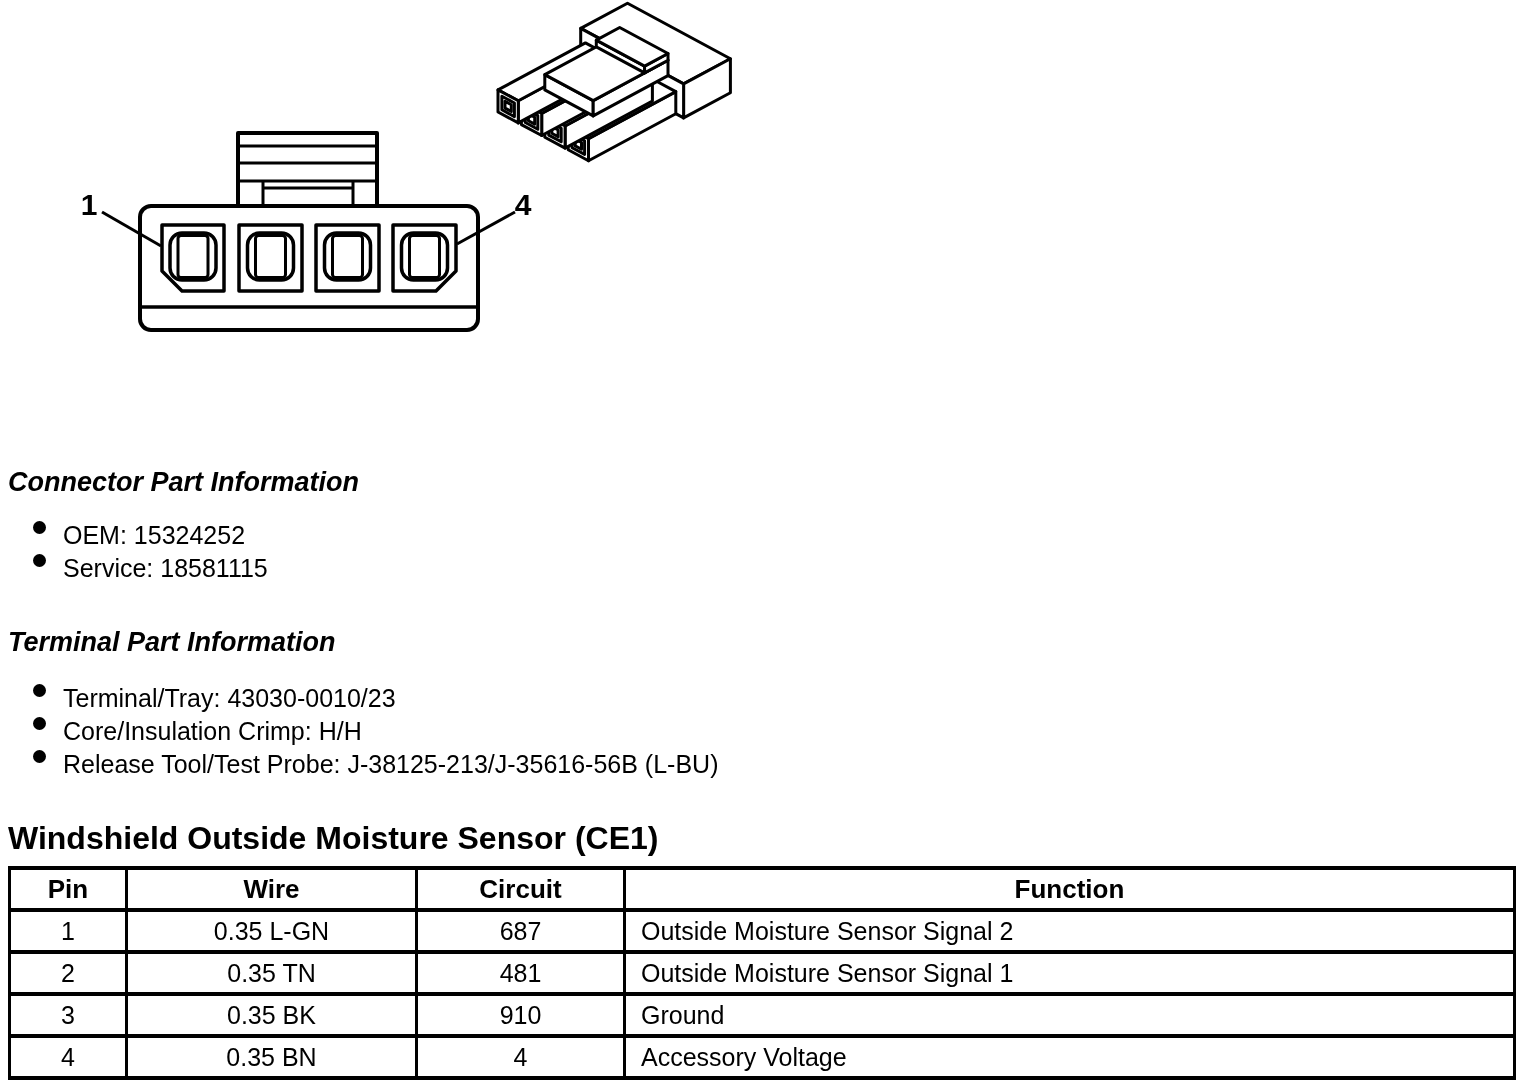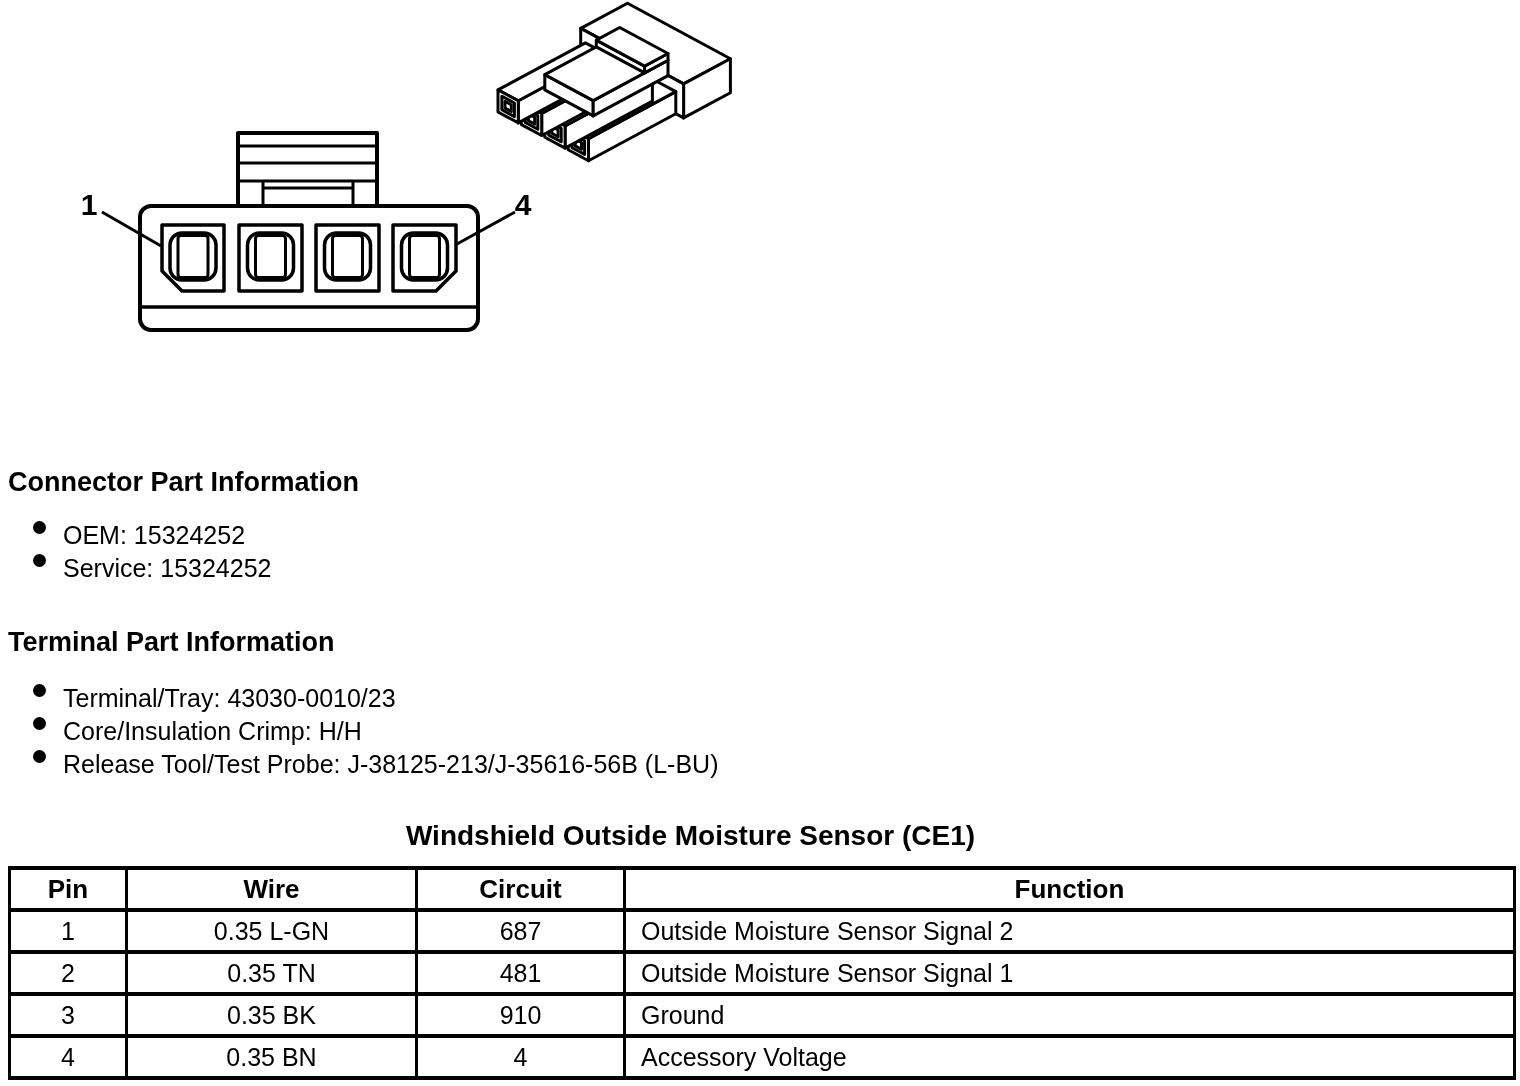--- a/index.html
+++ b/index.html
@@ -19,20 +19,21 @@
     font-size:30px;font-weight:bold;
     text-align:center;line-height:30px;
   }
   #pin-num-left{left:72px;top:190px;}
   #pin-num-right{left:506px;top:190px;}
   
   .sec-heading{
     position:absolute;left:8px;
     font-size:27px;font-weight:bold;line-height:27px;
     white-space:nowrap;
+    font-style:italic;
   }
   #connector-heading{top:469px;}
   #terminal-heading{top:629px;}
   
   .bullets{
     position:absolute;left:0;margin:0;padding:0;list-style:none;
   }
   #connector-bullets{top:521px;}
   #terminal-bullets{top:684px;}
   .bullets li{
@@ -41,23 +42,22 @@
     font-size:25px;white-space:nowrap;
   }
   .bullet-dot{
     flex:none;
     width:13px;height:13px;border-radius:50%;
     background:#000;
     margin-left:33px;margin-right:17px;
   }
   
   .table-title{
-    position:absolute;left:16px;top:820px;width:1349px;
-    text-align:center;
-    font-size:28px;font-weight:bold;
+    position:absolute;left:8px;top:820px;width:1349px;
+    font-size:32px;font-weight:bold;
     white-space:nowrap;
   }
   
   .pinout{
     position:absolute;left:8px;top:866px;
     width:1508px;
     border-collapse:collapse;table-layout:fixed;
   }
   .pinout th,.pinout td{
     border-top:4px solid #000;
@@ -163,21 +163,21 @@
   <div class="pin-num" id="pin-num-right">4</div>
 
   <div class="sec-heading" id="connector-heading">Connector Part Information</div>
   <ul class="bullets" id="connector-bullets">
     <li>
       <span class="bullet-dot"></span>
       <span>OEM: 15324252</span>
     </li>
     <li>
       <span class="bullet-dot"></span>
-      <span>Service: 15324252</span>
+      <span>Service: 18581115</span>
     </li>
   </ul>
 
   <div class="sec-heading" id="terminal-heading">Terminal Part Information</div>
   <ul class="bullets" id="terminal-bullets">
     <li>
       <span class="bullet-dot"></span>
       <span>Terminal/Tray: 43030-0010/23</span>
     </li>
     <li>

